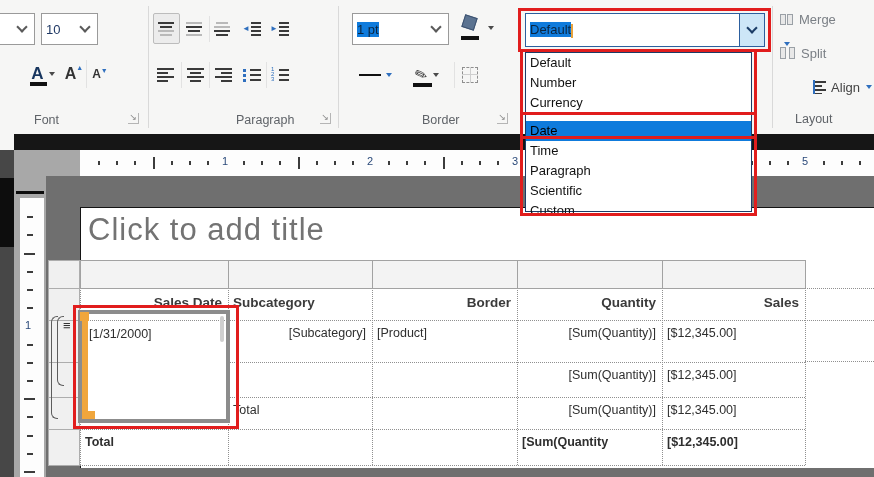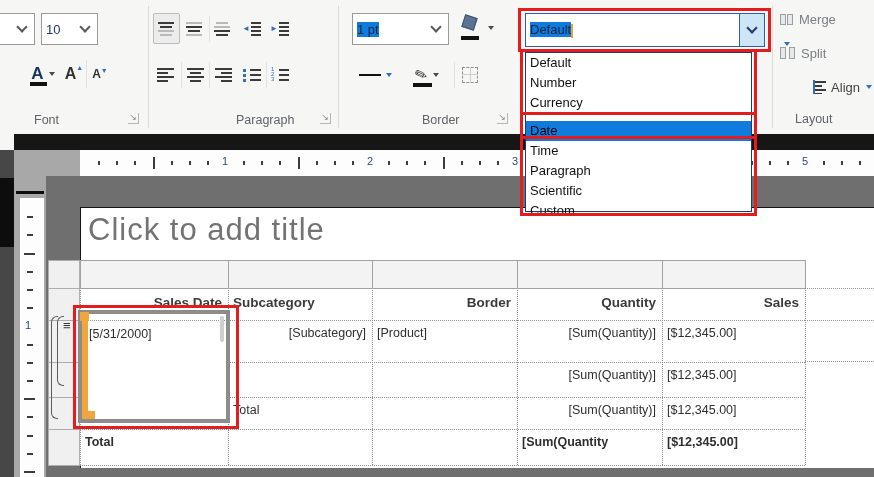--- a/index.html
+++ b/index.html
@@ -301,21 +301,21 @@
       <div class="doth" style="left:80px;top:389px;width:725px;"></div>
       <div class="doth" style="left:80px;top:421px;width:725px;"></div>
       <div class="doth" style="left:80px;top:457px;width:725px;"></div>
       <div class="doth" style="left:80px;top:280px;width:725px;border-top-style:solid;border-top-color:#a2a2a2;"></div>
       <div class="celltxt hdr" style="left:85px;top:287px;width:137px;text-align:right;">Sales Date</div>
       <div class="celltxt hdr" style="left:233px;top:287px;width:133px;text-align:left;">Subcategory</div>
       <div class="celltxt hdr" style="left:377px;top:287px;width:134px;text-align:right;">Border</div>
       <div class="celltxt hdr" style="left:522px;top:287px;width:134px;text-align:right;">Quantity</div>
       <div class="celltxt hdr" style="left:667px;top:287px;width:132px;text-align:right;">Sales</div>
       <div class="abs" style="left:81px;top:313px;width:146px;height:107px;background:#fff;"></div>
-      <div class="celltxt" style="left:89px;top:319px;width:132px;">[5/31/2000]</div>
+      <div class="celltxt" style="left:89px;top:319px;width:132px;">[1/31/2000]</div>
       <div class="celltxt" style="left:233px;top:318px;width:133px;text-align:right;">[Subcategory]</div>
       <div class="celltxt" style="left:377px;top:318px;width:134px;text-align:left;">[Product]</div>
       <div class="celltxt" style="left:522px;top:318px;width:134px;text-align:right;">[Sum(Quantity)]</div>
       <div class="celltxt" style="left:667px;top:318px;width:132px;text-align:left;">[$12,345.00]</div>
       <div class="celltxt" style="left:522px;top:360px;width:134px;text-align:right;">[Sum(Quantity)]</div>
       <div class="celltxt" style="left:667px;top:360px;width:132px;text-align:left;">[$12,345.00]</div>
       <div class="celltxt" style="left:233px;top:395px;width:133px;text-align:left;">Total</div>
       <div class="celltxt" style="left:522px;top:395px;width:134px;text-align:right;">[Sum(Quantity)]</div>
       <div class="celltxt" style="left:667px;top:395px;width:132px;text-align:left;">[$12,345.00]</div>
       <div class="celltxt b" style="left:85px;top:427px;width:137px;text-align:left;">Total</div>

